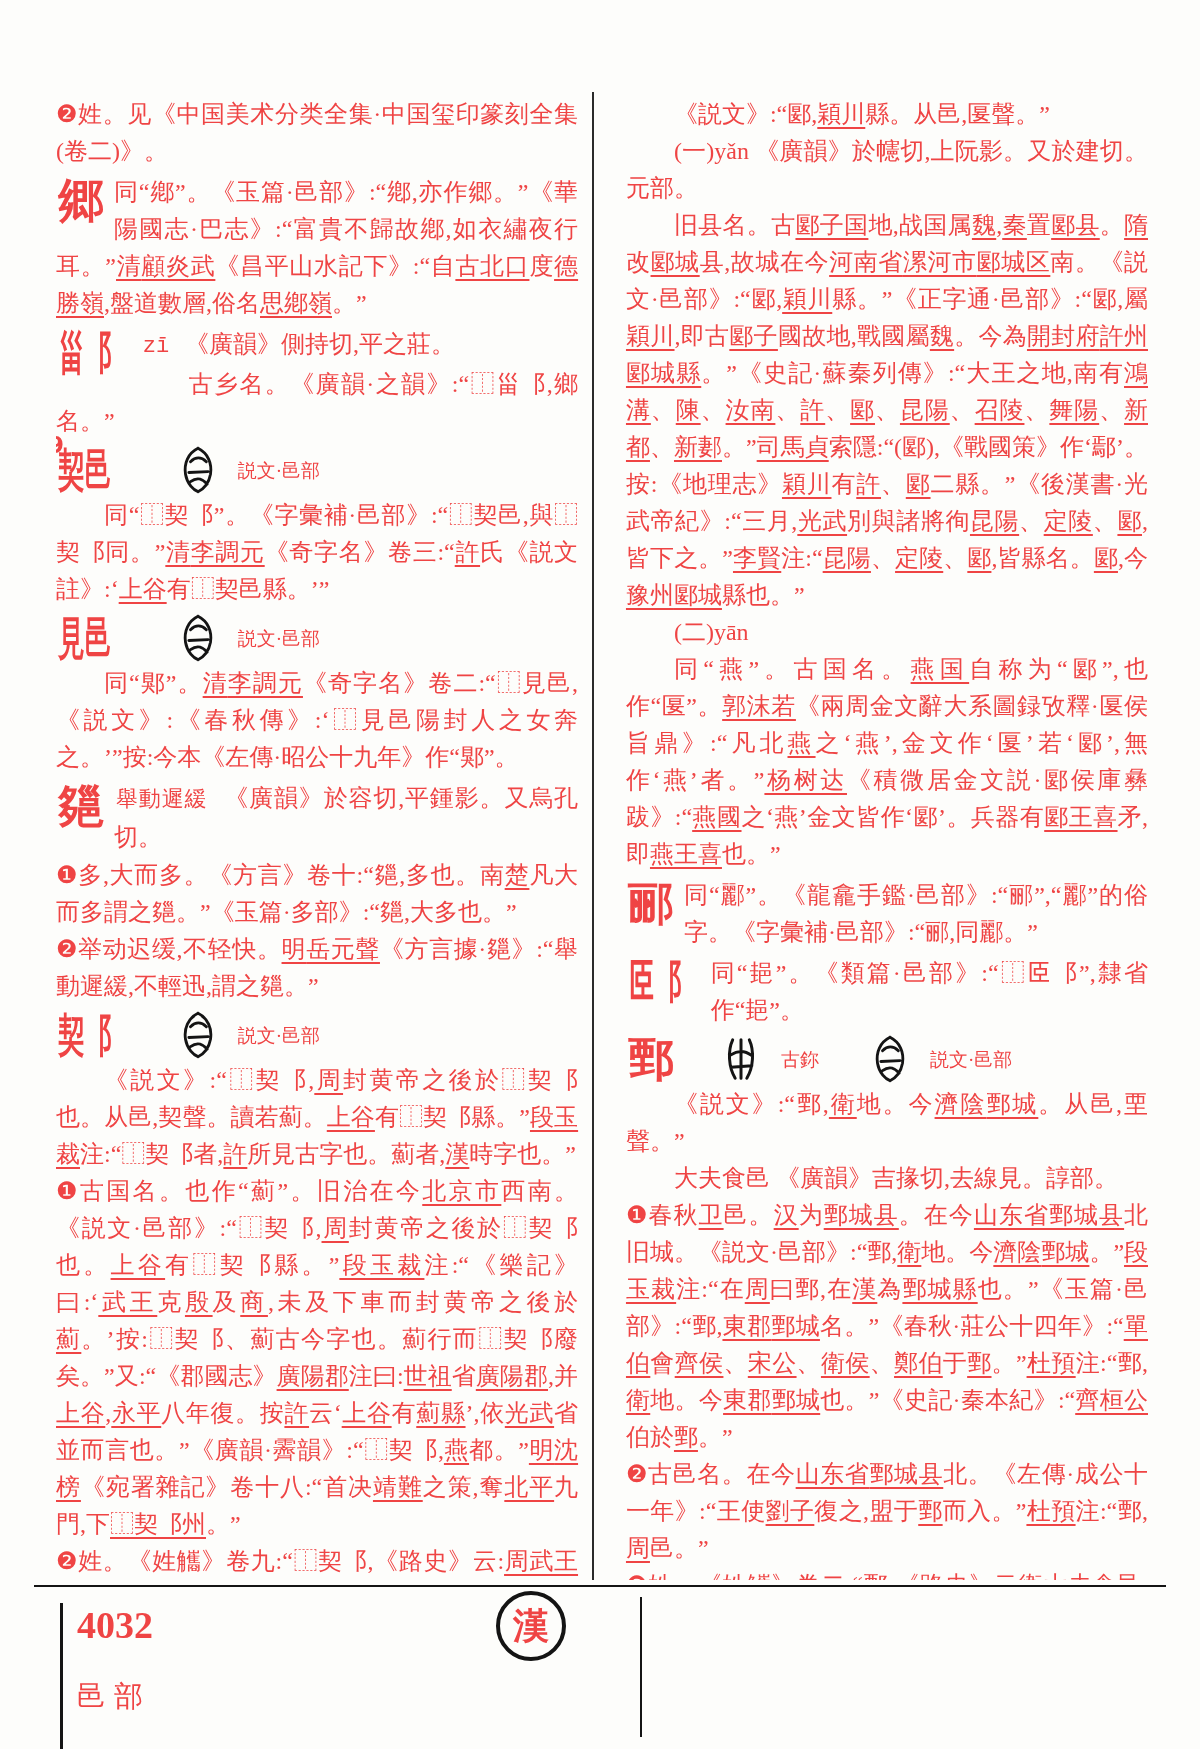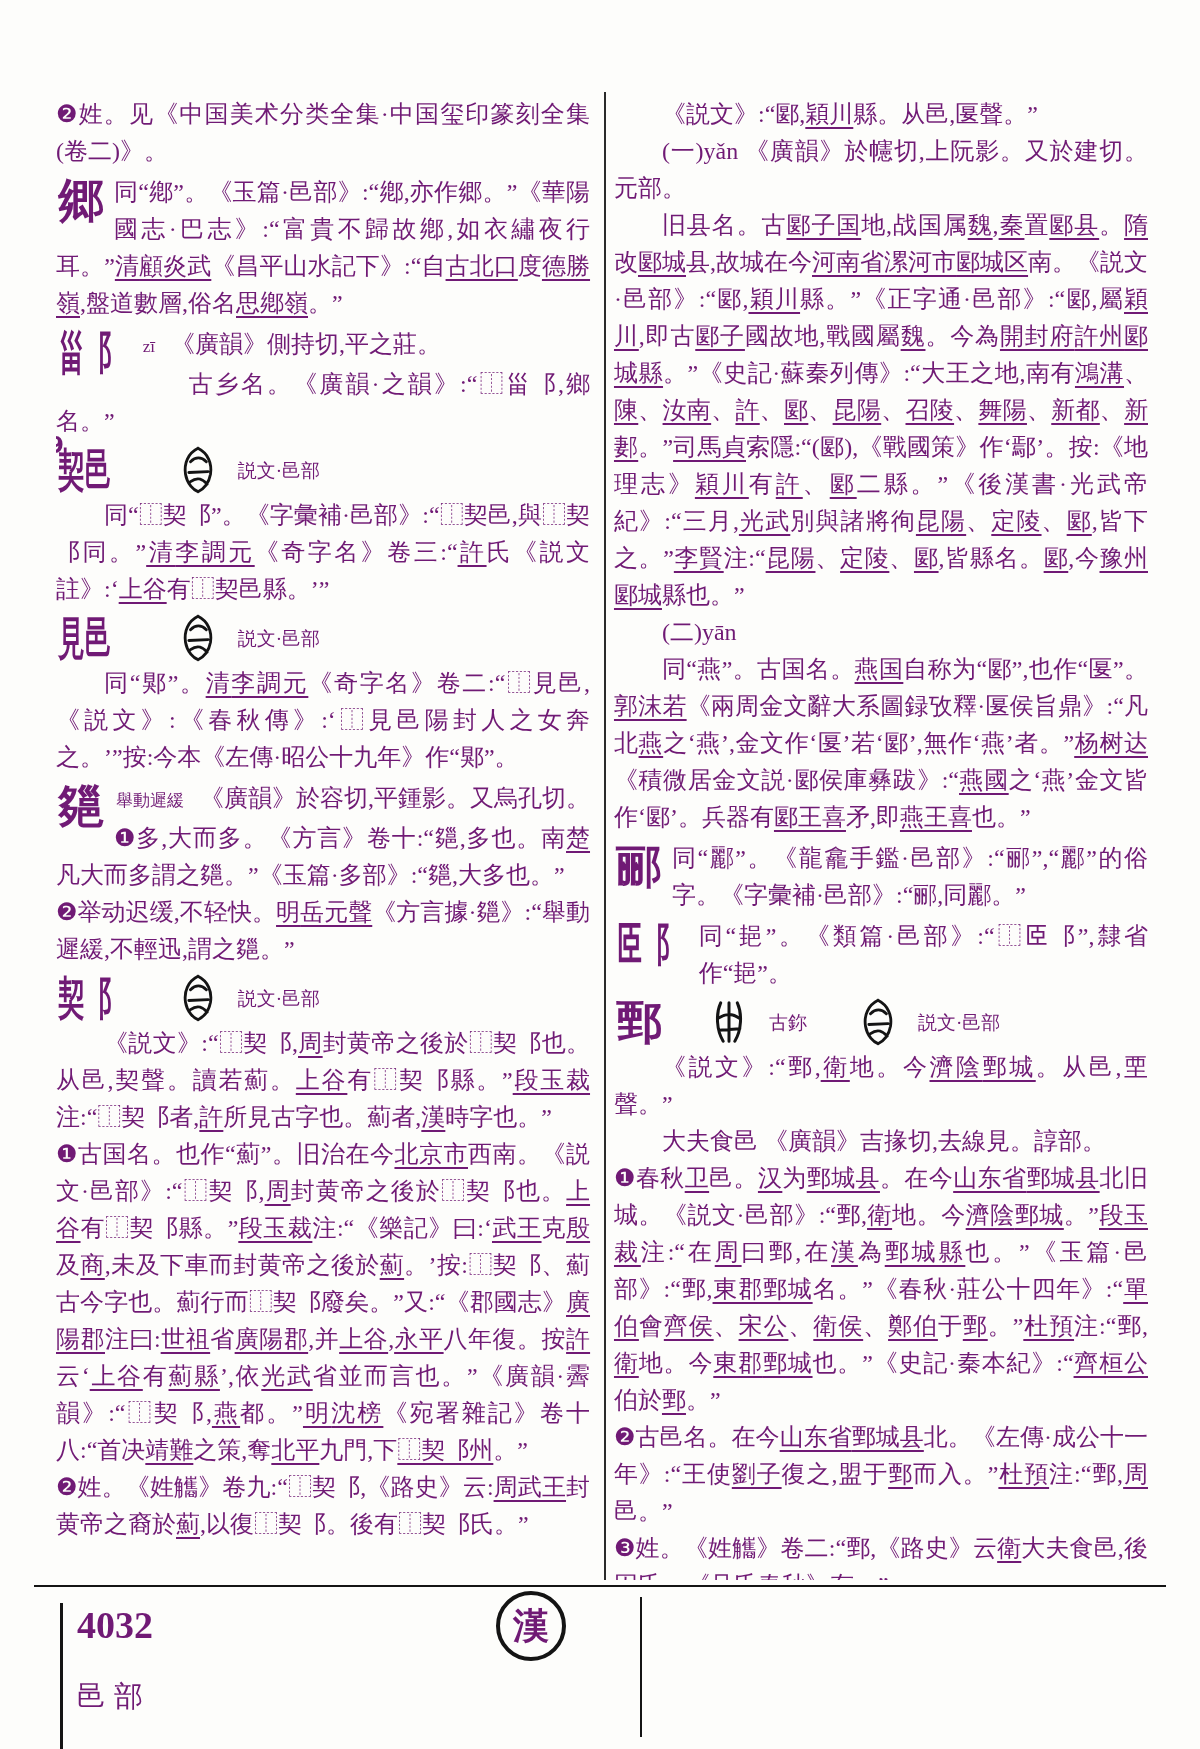--- a/index.html
+++ b/index.html
@@ -1,31 +1,31 @@
 <!DOCTYPE html>
 <html><head>
 <meta charset="utf-8">
 <style>
   html,body{margin:0;padding:0;background:#d9d9d9;}
-  .page{width:1200px;height:1749px;background:#fdfdfb;color:#701a75;position:relative;overflow:hidden;
+  .page{width:1200px;height:1749px;background:#fdfdfb;color:#ef4444;position:relative;overflow:hidden;
         font-family:"Liberation Serif","DejaVu Serif",serif;}
   .content{position:absolute;top:92px;left:56px;right:52px;height:1488px;display:flex;overflow:hidden;}
   .col{width:50%;font-size:24px;line-height:37px;text-align:justify;overflow:hidden;}
   .col-left{padding-right:14px;}
-  .col-right{padding-left:8px;}
+  .col-right{padding-left:32px;}
   .divider{width:2px;background:#2a2a2a;}
   .entry{position:relative;margin-top:4px;}
   .entry-head{margin:3px 0 1px;}
   .stroke-marker{position:absolute;left:-8px;top:-10px;font-family:"DejaVu Sans",sans-serif;
         font-weight:bold;font-size:23px;line-height:1;}
   .headword{float:left;font-size:46px;line-height:50px;font-weight:600;margin:2px 10px 0 2px;letter-spacing:0;}
   .entry.has-glyphs .headword{float:none;display:inline-block;vertical-align:middle;}
   .hw-part{display:inline-block;transform:scaleX(.58);transform-origin:0 60%;margin-right:-.42em;}
   .hw-part:last-child{margin-right:0;}
-  .pinyin{font-family:Liberation Serif, serif;font-size:17px;margin:0 10px 0 2px;}
+  .pinyin{font-family:Liberation Mono, monospace;font-size:22px;margin:0 10px 0 2px;}
   .first-line{}
   .glyphs{display:inline-flex;flex-wrap:wrap;gap:10px 46px;vertical-align:middle;max-width:420px;margin-left:26px;}
   .glyph-item{display:inline-flex;align-items:center;gap:15px;}
   .glyph-item svg{width:50px;height:52px;}
   .glyph-caption{font-size:19px;white-space:nowrap;}
   .paras{clear:none;}
   .paras p{margin:0;text-indent:2em;}
   .paras p.def{text-indent:0;}
   u{text-decoration:underline;text-underline-offset:5px;text-decoration-thickness:1.5px;}
   .footer{position:absolute;left:34px;right:34px;top:1585px;border-top:2px solid #141414;height:158px;}

